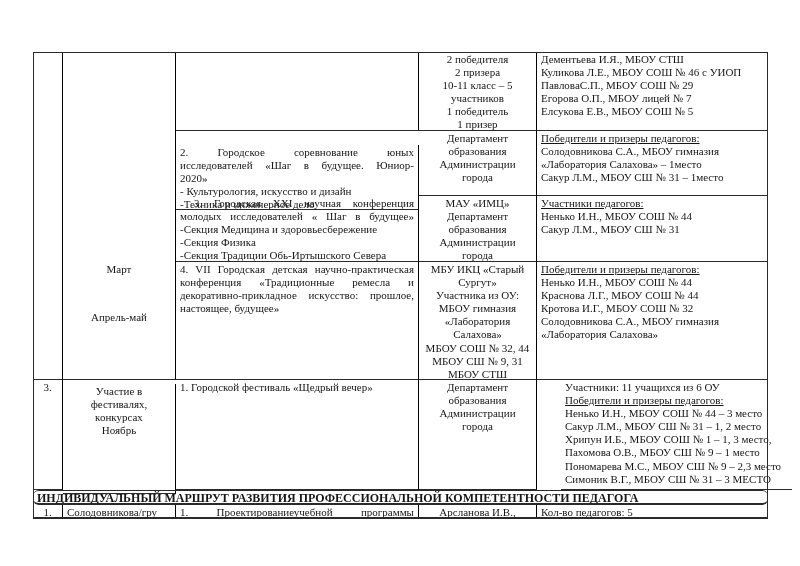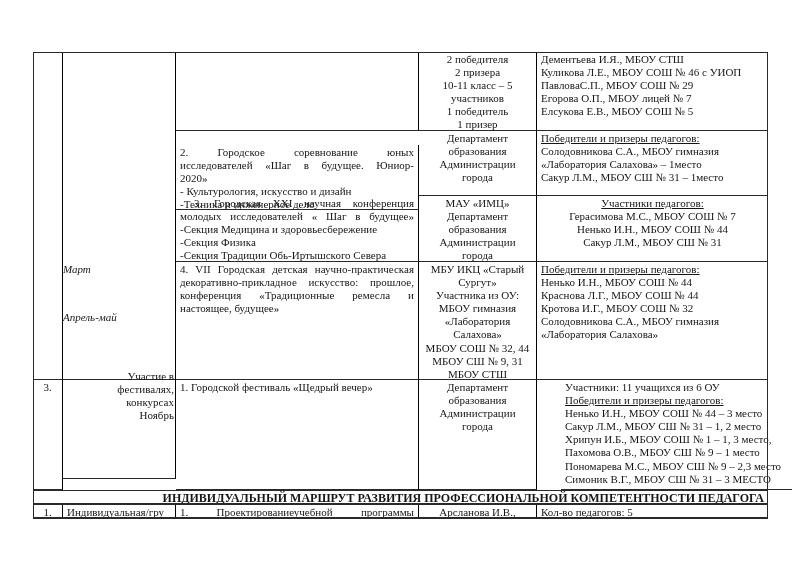--- a/index.html
+++ b/index.html
@@ -30,28 +30,29 @@
     padding:1px 4px 0 4px;
   }
   .cell.noR{border-right:none;}
   .cell.noB{border-bottom:none;}
   .cell.ctr{text-align:center;padding-left:1px;padding-right:1px;}
   .ln{white-space:nowrap;}
   .ctr .ln{white-space:normal;}
   .ln.j{white-space:normal;text-align:justify;text-align-last:justify;}
   .ln.u{text-decoration:underline;}
   .ln.i{text-indent:14px;}
-  .month-cell .month{position:absolute;left:0;right:0;font-style:italic;}
+  .month-cell .month{position:absolute;left:0;right:0;text-align:center;}
   .month-cell .m1{top:211px;}
   .month-cell .m2{top:259px;}
   .section-header{
-    font-weight:bold;text-align:right;
+    font-weight:bold;text-align:left;
     font-size:12px;line-height:13px;
     border-top:1px solid #2a2a2a;border-bottom:2px solid #2a2a2a;
     padding-top:1px;
+    border-radius:6px;
   }
   .num{text-align:center;padding-left:0;padding-right:0;}
 </style>
 </head>
 <body>
 
 <div class="page">
   <div class="doc-table">
 
     <div class="cell" style="left:0;top:0;width:30px;height:328px;"></div>
@@ -105,31 +106,30 @@
         <div class="ln">-Секция Физика</div>
         <div class="ln">-Секция Традиции Обь-Иртышского Севера</div>
       </div>
     <div class="cell ctr" style="left:386px;top:144px;width:118px;height:66px;">
         <div class="ln">МАУ «ИМЦ»</div>
         <div class="ln">Департамент</div>
         <div class="ln">образования</div>
         <div class="ln">Администрации</div>
         <div class="ln">города</div>
       </div>
-    <div class="cell noR" style="left:504px;top:144px;width:231px;height:66px;text-align:center;">
+    <div class="cell noR" style="left:504px;top:144px;width:231px;height:66px;">
         <div class="ln u">Участники педагогов:</div>
-        <div class="ln">Герасимова М.С., МБОУ СОШ № 7</div>
         <div class="ln">Ненько И.Н., МБОУ СОШ № 44</div>
         <div class="ln">Сакур Л.М., МБОУ СШ № 31</div>
       </div>
 
     <div class="cell" style="left:143px;top:210px;width:243px;height:118px;">
         <div class="ln j">4. VII Городская детская научно-практическая</div>
+        <div class="ln j">конференция «Традиционные ремесла и</div>
         <div class="ln j">декоративно-прикладное искусство: прошлое,</div>
-        <div class="ln j">конференция «Традиционные ремесла и</div>
         <div class="ln">настоящее, будущее»</div>
       </div>
     <div class="cell ctr" style="left:386px;top:210px;width:118px;height:118px;">
         <div class="ln">МБУ ИКЦ «Старый</div>
         <div class="ln">Сургут»</div>
         <div class="ln">Участника из ОУ:</div>
         <div class="ln">МБОУ гимназия</div>
         <div class="ln">«Лаборатория</div>
         <div class="ln">Салахова»</div>
         <div class="ln">МБОУ СОШ № 32, 44</div>
@@ -139,21 +139,21 @@
     <div class="cell noR" style="left:504px;top:210px;width:231px;height:118px;">
         <div class="ln u">Победители и призеры педагогов:</div>
         <div class="ln">Ненько И.Н., МБОУ СОШ № 44</div>
         <div class="ln">Краснова Л.Г., МБОУ СОШ № 44</div>
         <div class="ln">Кротова И.Г., МБОУ СОШ № 32</div>
         <div class="ln">Солодовникова С.А., МБОУ гимназия</div>
         <div class="ln">«Лаборатория Салахова»</div>
       </div>
 
     <div class="cell num" style="left:0;top:328px;width:30px;height:110px;">3.</div>
-    <div class="cell ctr" style="left:30px;top:317px;width:113px;height:110px;text-align:right;">
+    <div class="cell ctr" style="left:30px;top:332px;width:113px;height:110px;">
         <div class="ln">Участие в</div>
         <div class="ln">фестивалях,</div>
         <div class="ln">конкурсах</div>
         <div class="ln">Ноябрь</div>
       </div>
     <div class="cell" style="left:143px;top:328px;width:243px;height:110px;">
         <div class="ln">1. Городской фестиваль «Щедрый вечер»</div>
       </div>
     <div class="cell ctr" style="left:386px;top:328px;width:118px;height:110px;">
         <div class="ln">Департамент</div>
@@ -168,21 +168,21 @@
         <div class="ln">Сакур Л.М., МБОУ СШ № 31 – 1, 2 место</div>
         <div class="ln">Хрипун И.Б., МБОУ СОШ № 1 – 1, 3 место,</div>
         <div class="ln">Пахомова О.В., МБОУ СШ № 9 – 1 место</div>
         <div class="ln">Пономарева М.С., МБОУ СШ № 9 – 2,3 место</div>
         <div class="ln">Симоник В.Г., МБОУ СШ № 31 – 3 МЕСТО</div>
       </div>
 
     <div class="cell noR section-header" style="left:0;top:438px;width:735px;height:15px;">ИНДИВИДУАЛЬНЫЙ МАРШРУТ РАЗВИТИЯ ПРОФЕССИОНАЛЬНОЙ КОМПЕТЕНТНОСТИ ПЕДАГОГА</div>
 
     <div class="cell noB num" style="left:0;top:453px;width:30px;height:14px;">1.</div>
-    <div class="cell noB" style="left:30px;top:453px;width:113px;height:14px;">Индивидуальная/гру</div>
+    <div class="cell noB" style="left:30px;top:453px;width:113px;height:14px;">Солодовникова/гру</div>
     <div class="cell noB" style="left:143px;top:453px;width:243px;height:14px;">
         <div class="ln j">1. Проектированиеучебной программы</div>
       </div>
     <div class="cell noB ctr" style="left:386px;top:453px;width:118px;height:14px;">Арсланова И.В.,</div>
     <div class="cell noB noR" style="left:504px;top:453px;width:231px;height:14px;">Кол-во педагогов: 5</div>
 
     <div class="tbl-border"></div>
   </div>
 </div>
 

